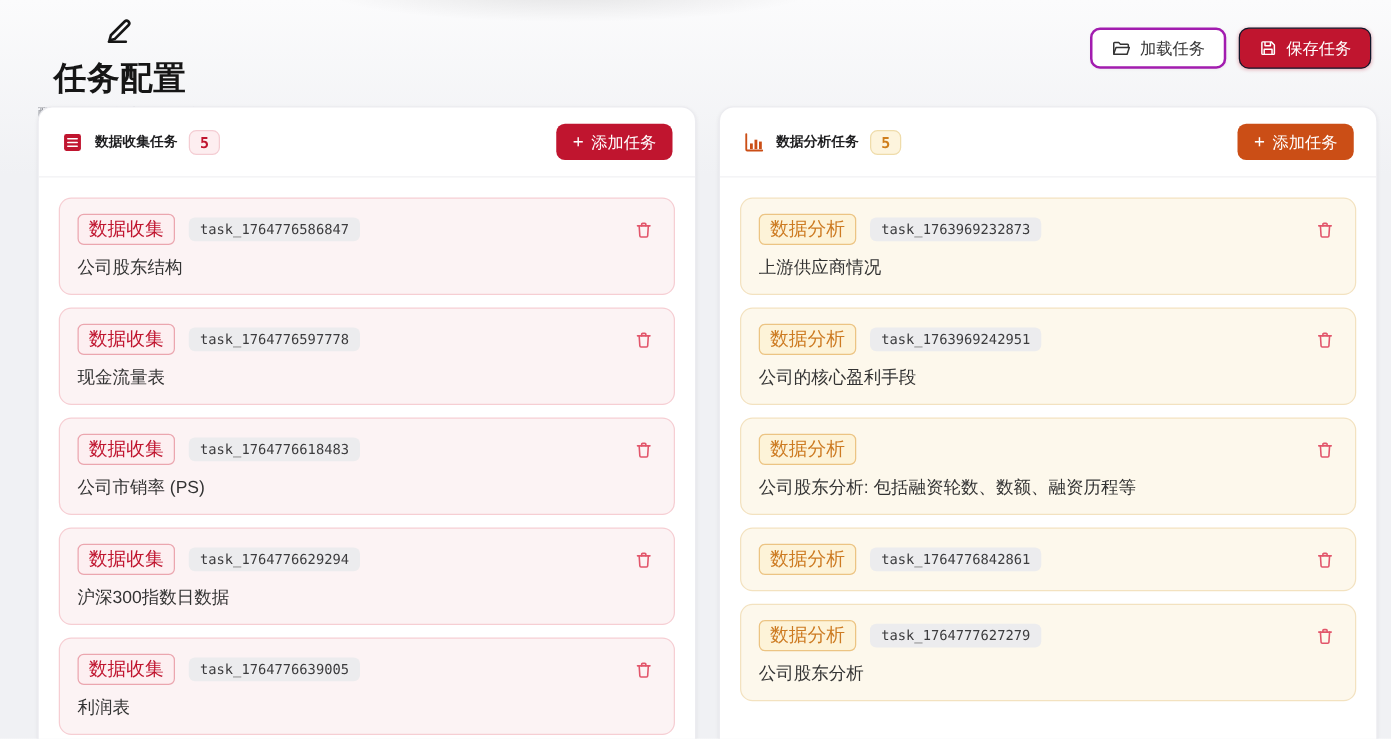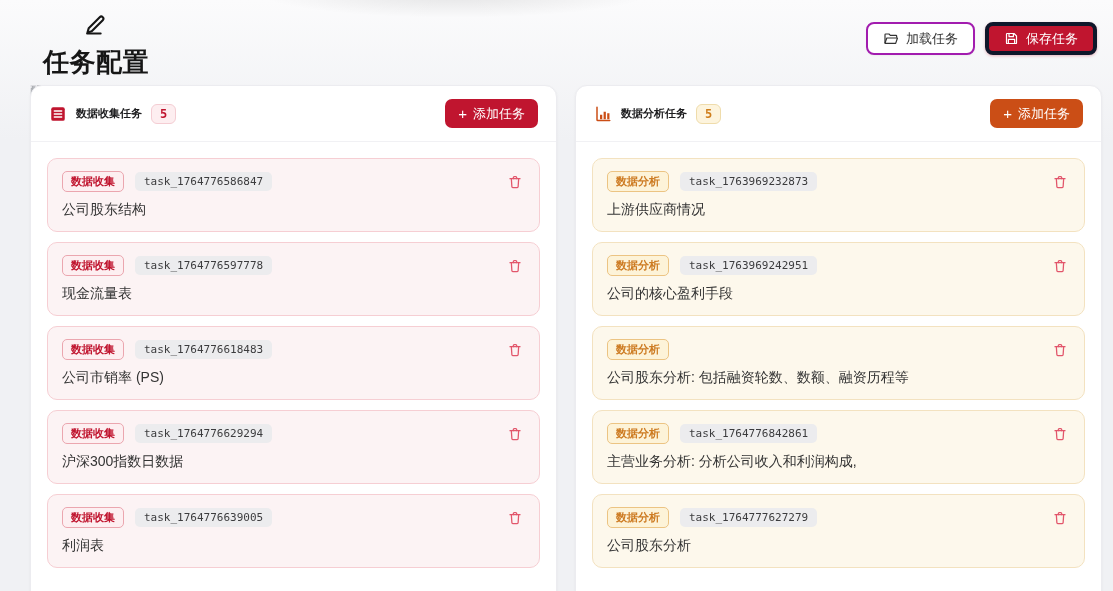--- a/index.html
+++ b/index.html
@@ -26,21 +26,21 @@
 
   
   .toolbar { position:absolute; top:22px; right:16px; display:flex; gap:10px; }
   .btn {
     display:flex; align-items:center; gap:7px;
     height:33px; padding:0 15px; border-radius:8px;
     font-size:13px; cursor:pointer;
     font-family:"Liberation Sans",sans-serif;
   }
   .btn-load { background:#ffffff; border:2px solid #a21caf; color:#333; box-shadow:0 1px 2px rgba(0,0,0,0.04); }
-  .btn-save { background:#c0152f; border:4px solid #0f172a; color:#fff; box-shadow:0 1px 3px rgba(192,21,47,0.3); }
+  .btn-save { background:#c0152f; border:1px solid #0f172a; color:#fff; box-shadow:0 1px 3px rgba(192,21,47,0.3); }
   .btn .ic { display:flex; }
 
   
   .panels { position:absolute; top:85px; left:30px; width:1072px; display:flex; gap:18px; }
   .panel {
     flex:1; background:#fff; border:1px solid #ececf0; border-radius:12px;
     box-shadow:0 1px 3px rgba(20,20,40,0.05); height:560px; overflow:hidden;
   }
   .panel-head {
     display:flex; align-items:center; gap:9px;
@@ -62,21 +62,21 @@
   }
   .add-collect { background:#c0152f; }
   .add-analysis { background:#cb4e16; }
   .add-btn .plus { font-size:15px; line-height:1; margin-top:-1px; }
 
   .panel-body { padding:16px; display:flex; flex-direction:column; gap:10px; }
   .card { border-radius:10px; padding:12px 14px; }
   .card-collect { background:#fcf3f4; border:1px solid #f6ced3; }
   .card-analysis { background:#fdf8ec; border:1px solid #f3e2c0; }
   .card-top { display:flex; align-items:center; gap:11px; }
-  .type-badge { font-size:11px; padding:2px 8px; border-radius:5px;font-weight:bold; }
+  .type-badge { font-size:15px; padding:2px 8px; border-radius:5px; }
   .badge-collect { color:#c0152f; background:#fdeff1; border:1px solid #eba6af; }
   .badge-analysis { color:#cd7b22; background:#fdf3d8; border:1px solid #ecc483;text-align:right; }
   .id-chip {
     font-family:"DejaVu Sans Mono","Liberation Mono",monospace;
     font-size:11px; color:#3c3c3e; background:#ececee;
     padding:3px 9px; border-radius:5px;
   }
   .trash-btn {
     margin-left:auto; background:none; border:none; cursor:pointer;
     color:#e2566b; display:flex; padding:2px;
@@ -286,21 +286,20 @@
           <span class="type-badge badge-analysis">数据分析</span>
           <span class="id-chip">task_1764776842861</span>
           <button class="trash-btn">
             <svg width="16" height="16" viewBox="0 0 24 24" fill="none" stroke="currentColor" stroke-width="1.9" stroke-linecap="round" stroke-linejoin="round">
                 <path d="M4.5 7h15"></path>
                 <path d="M9.5 7V5.2A1.2 1.2 0 0 1 10.7 4h2.6a1.2 1.2 0 0 1 1.2 1.2V7"></path>
                 <path d="M6.5 7l.8 12a1.4 1.4 0 0 0 1.4 1.3h6.6a1.4 1.4 0 0 0 1.4-1.3l.8-12"></path>
               </svg>
           </button>
         </div>
-        <div class="card-title">主营业务分析: 分析公司收入和利润构成,</div>
       </div>
 
       <div class="card card-analysis">
         <div class="card-top">
           <span class="type-badge badge-analysis">数据分析</span>
           <span class="id-chip">task_1764777627279</span>
           <button class="trash-btn">
             <svg width="16" height="16" viewBox="0 0 24 24" fill="none" stroke="currentColor" stroke-width="1.9" stroke-linecap="round" stroke-linejoin="round">
                 <path d="M4.5 7h15"></path>
                 <path d="M9.5 7V5.2A1.2 1.2 0 0 1 10.7 4h2.6a1.2 1.2 0 0 1 1.2 1.2V7"></path>

